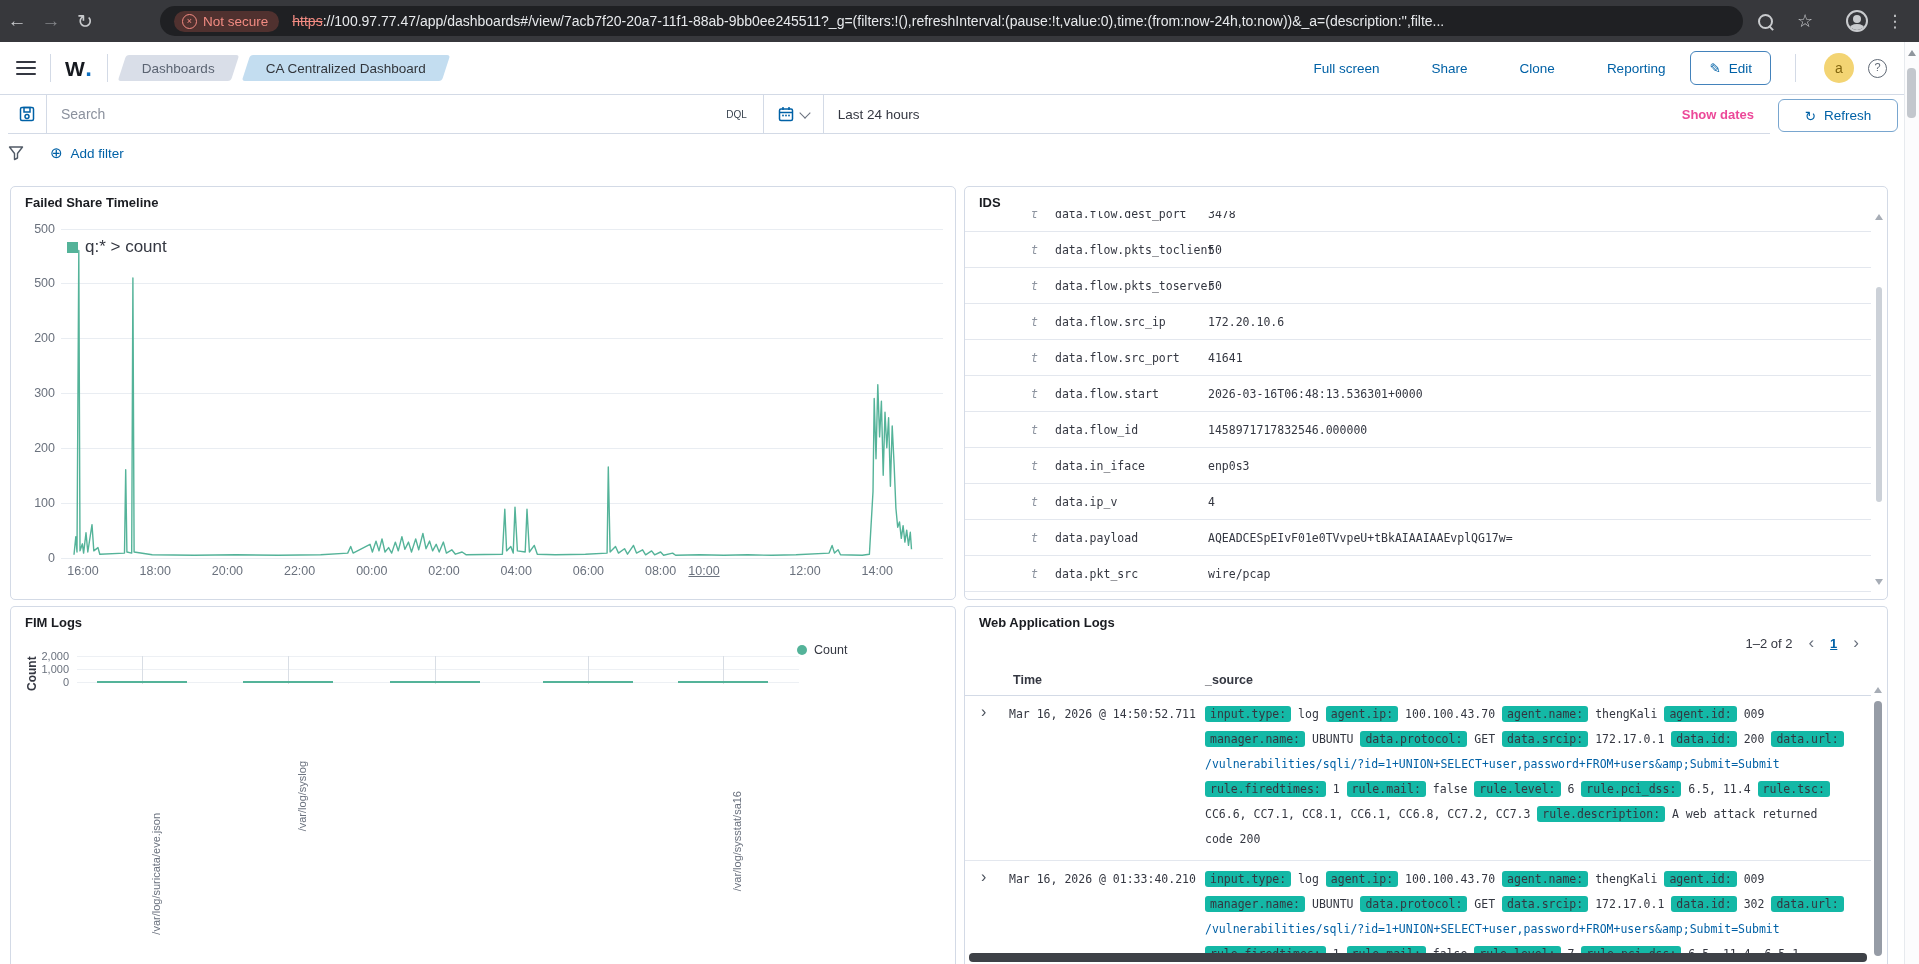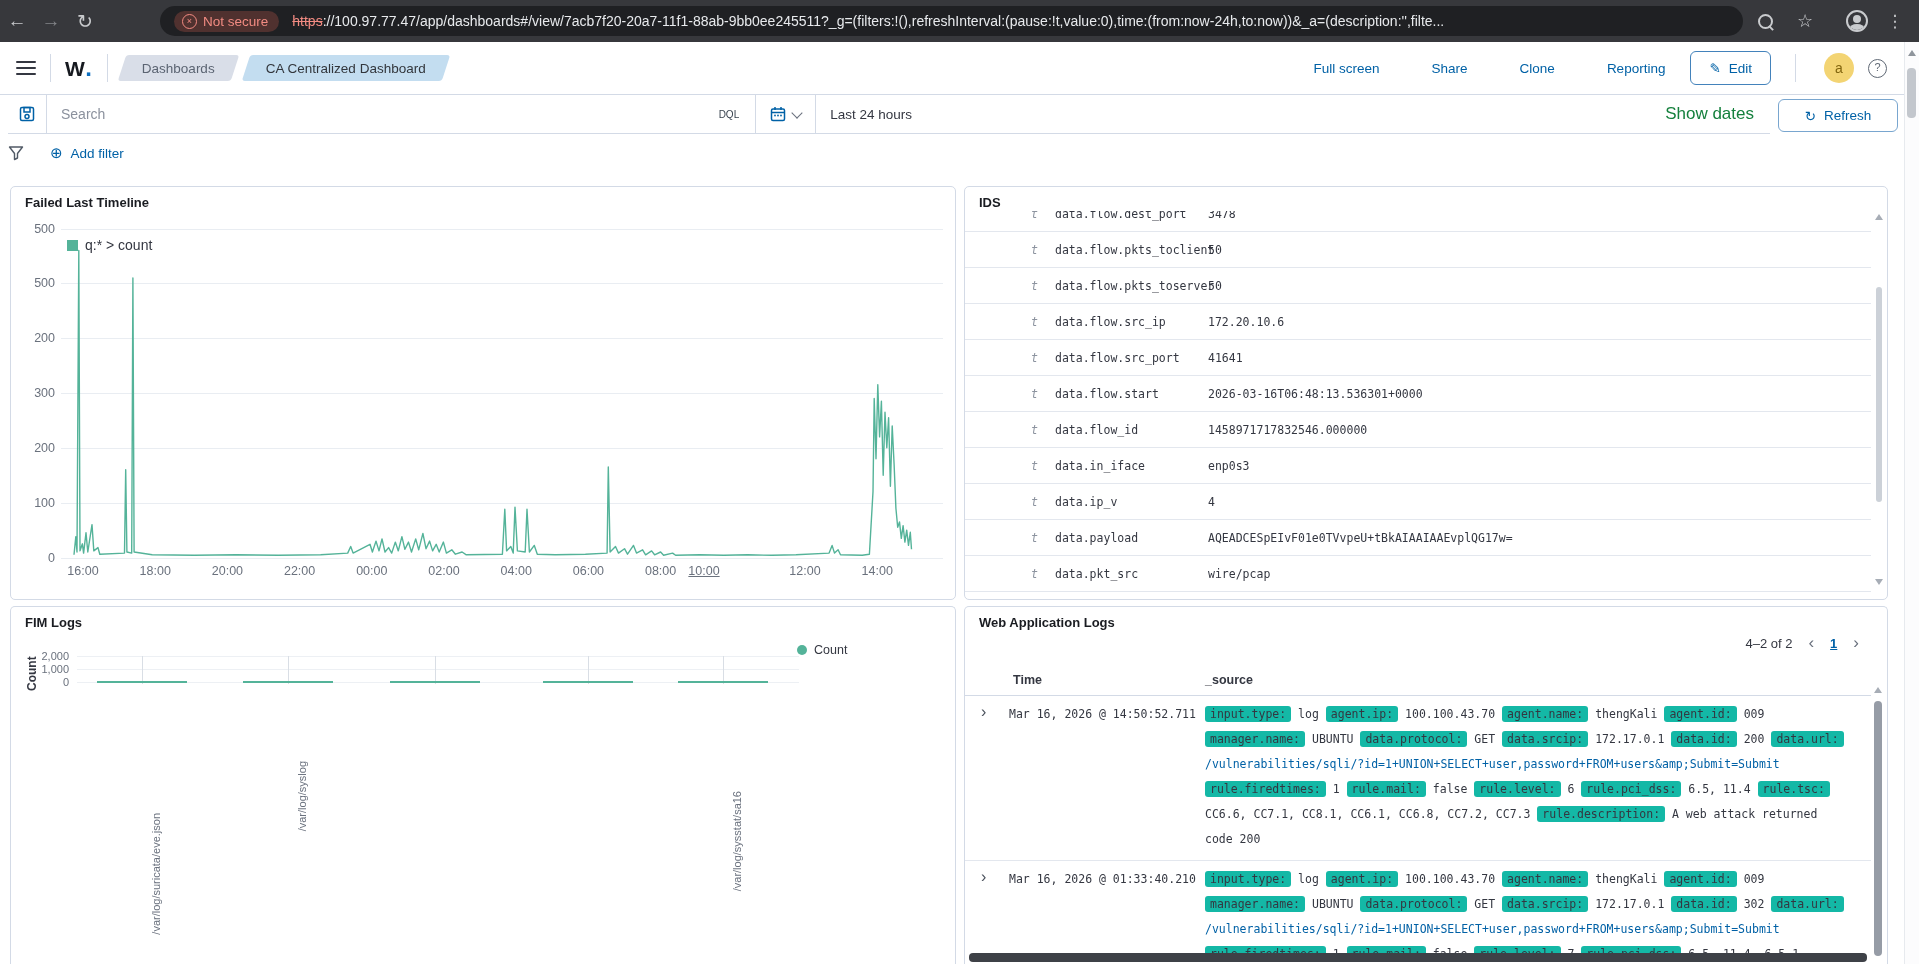--- a/index.html
+++ b/index.html
@@ -49,39 +49,39 @@
     display:flex;align-items:center;background:#fff;}
   .saveico{width:38px;height:100%;border-right:1px solid #d3dae6;display:flex;align-items:center;justify-content:center;cursor:pointer;}
   .qinput{flex:1;border:none;outline:none;font-size:14px;color:#343741;padding:0 14px;font-family:"Liberation Sans",sans-serif;}
   .qinput::placeholder{color:#8b919d;}
   .dql{font-size:10px;color:#39434f;padding:0 16px;cursor:pointer;}
   .qsep{width:1px;height:100%;background:#d3dae6;}
   .calbtn{display:flex;align-items:center;gap:7px;padding:0 14px;cursor:pointer;}
   .chev{width:7px;height:7px;border-right:1.6px solid #69707d;border-bottom:1.6px solid #69707d;transform:rotate(45deg);margin-top:-3px;}
   .trange{font-size:13.5px;color:#343741;padding-left:14px;flex:0 0 auto;cursor:pointer;}
   .qspacer{flex:1.2;}
-  .showdates{font-size:17px;color:#15803d;padding-right:16px;cursor:pointer;white-space:nowrap;}
+  .showdates{font-size:13px;color:#ec4899;padding-right:16px;cursor:pointer;white-space:nowrap;font-weight:bold;}
   .refresh-btn{position:absolute;top:99px;left:1778px;width:118px;height:31px;border:1px solid #79a6cf;border-radius:6px;
     color:#0061a6;font-size:13.5px;display:flex;align-items:center;justify-content:center;gap:8px;background:#fff;cursor:pointer;}
   .filterbar{position:absolute;top:134px;left:8px;height:38px;display:flex;align-items:center;gap:26px;}
   .addfilter{display:flex;align-items:center;gap:8px;color:#0061a6;font-size:13.5px;cursor:pointer;}
   .pluscirc{font-size:15px;}
   
   .panel{position:absolute;background:#fff;border:1px solid #d3dae6;border-radius:5px;overflow:hidden;}
   #p-fl{left:10px;top:186px;width:944px;height:412px;}
   #p-ids{left:964px;top:186px;width:922px;height:412px;}
   #p-fim{left:10px;top:606px;width:944px;height:358px;border-bottom:none;border-radius:5px 5px 0 0;}
   #p-wa{left:964px;top:606px;width:922px;height:358px;border-bottom:none;border-radius:5px 5px 0 0;}
   .ptitle{position:absolute;top:8px;left:14px;font-size:13px;font-weight:bold;color:#1a1c21;z-index:5;}
   
   #fl-plot{position:absolute;inset:0;}
   .gl{position:absolute;left:50px;width:882px;height:1px;background:#e9edf2;}
   .yt{position:absolute;left:4px;width:40px;text-align:right;font-size:12.5px;color:#6a717d;}
   .xt{position:absolute;top:377px;width:56px;text-align:center;font-size:12.5px;color:#6a717d;}
-  .fl-leg{position:absolute;left:56px;top:50px;display:flex;align-items:center;gap:7px;font-size:14px;color:#343741;cursor:pointer;}
+  .fl-leg{position:absolute;left:56px;top:50px;display:flex;align-items:center;gap:7px;font-size:17px;color:#343741;cursor:pointer;}
   .fl-sq{width:11px;height:11px;background:#54b399;}
   
   #ids-body{position:absolute;top:24px;left:0;right:16px;bottom:1px;overflow:hidden;}
   .ids-row{display:flex;align-items:center;height:35px;border-bottom:1px solid #e3e7ee;
     font-family:"DejaVu Sans Mono","Liberation Mono",monospace;font-size:11.5px;color:#343741;}
   .ids-t{margin-left:66px;width:12px;color:#8c939f;font-style:italic;flex:0 0 auto;}
   .ids-f{margin-left:12px;width:141px;flex:0 0 auto;}
   .ids-v{margin-left:12px;white-space:nowrap;}
   .ids-sb{position:absolute;right:5px;top:100px;width:6px;height:215px;background:#ccd1d8;border-radius:3px;}
   .tri-up{position:absolute;right:4px;top:27px;width:0;height:0;border-left:4px solid transparent;border-right:4px solid transparent;border-bottom:6px solid #a7adb6;}
@@ -215,21 +215,21 @@
     <svg width="16" height="16" viewBox="0 0 16 16">
       <path d="M1.5 2 H14.5 L9.5 8.5 V13 L6.5 14.5 V8.5 Z" fill="none" stroke="#515a66" stroke-width="1.4" stroke-linejoin="round"></path>
     </svg>
     <span class="addfilter">
       <span class="pluscirc">⊕</span>
       <span>Add filter</span>
     </span>
   </div>
 
   <div class="panel" id="p-fl">
-    <div class="ptitle">Failed Last Timeline</div>
+    <div class="ptitle">Failed Share Timeline</div>
     <div id="fl-plot">
         <div class="gl" style="top: 370.5px;"></div>
         <div class="yt" style="top: 363.5px;">0</div>
         <div class="gl" style="top: 315.667px;"></div>
         <div class="yt" style="top: 308.667px;">100</div>
         <div class="gl" style="top: 260.834px;"></div>
         <div class="yt" style="top: 253.834px;">200</div>
         <div class="gl" style="top: 206.001px;"></div>
         <div class="yt" style="top: 199.001px;">300</div>
         <div class="gl" style="top: 151.168px;"></div>
@@ -351,21 +351,21 @@
       </div>
     <div class="fim-leg">
       <span class="fim-dot"></span>
       <span>Count</span>
     </div>
   </div>
 
   <div class="panel" id="p-wa">
     <div class="ptitle">Web Application Logs</div>
     <div class="wa-pg">
-      <span class="wa-range">4–2 of 2</span>
+      <span class="wa-range">1–2 of 2</span>
       <span class="wa-arrow">‹</span>
       <span class="wa-page">1</span>
       <span class="wa-arrow">›</span>
     </div>
     <div class="wa-head">
       <span class="h-time">Time</span>
       <span class="h-src">_source</span>
     </div>
     <div id="wa-body">
         <div class="wa-row">

